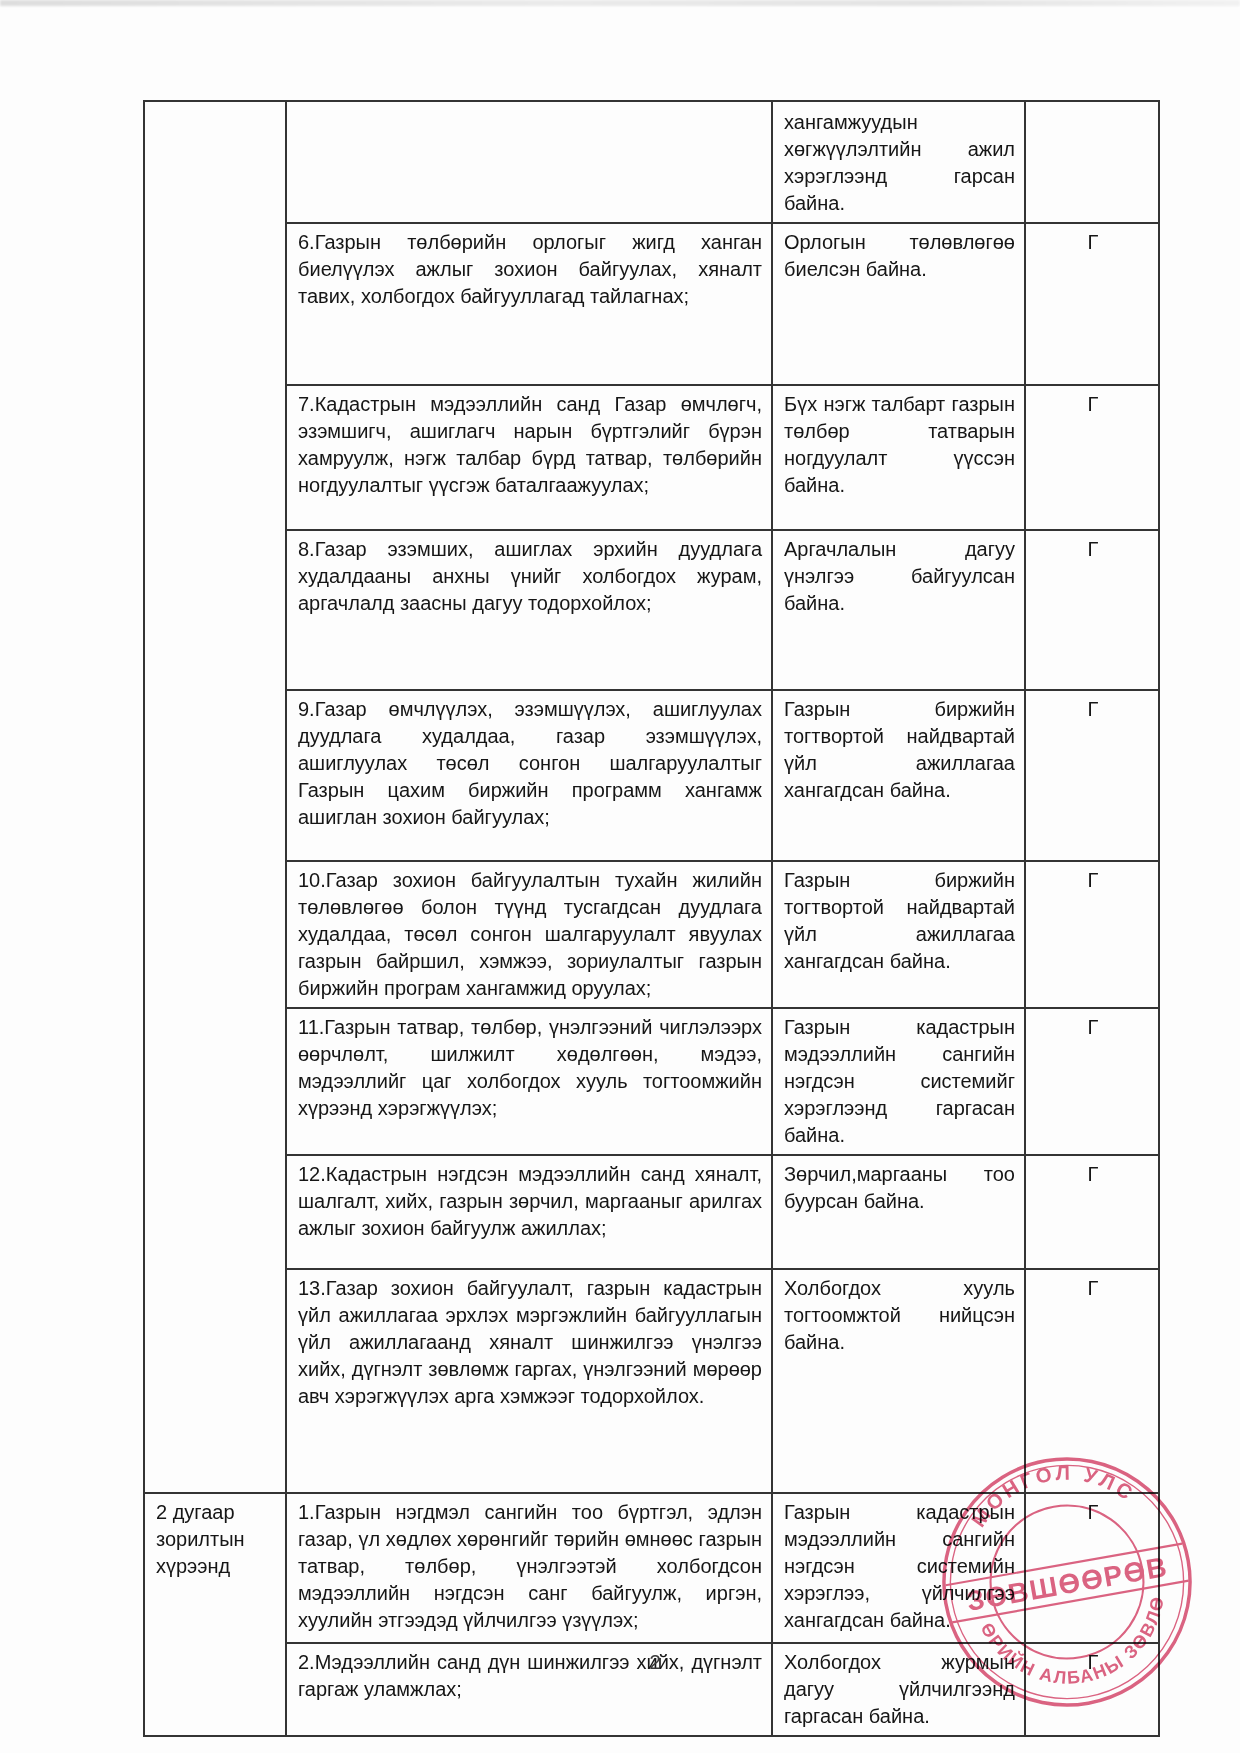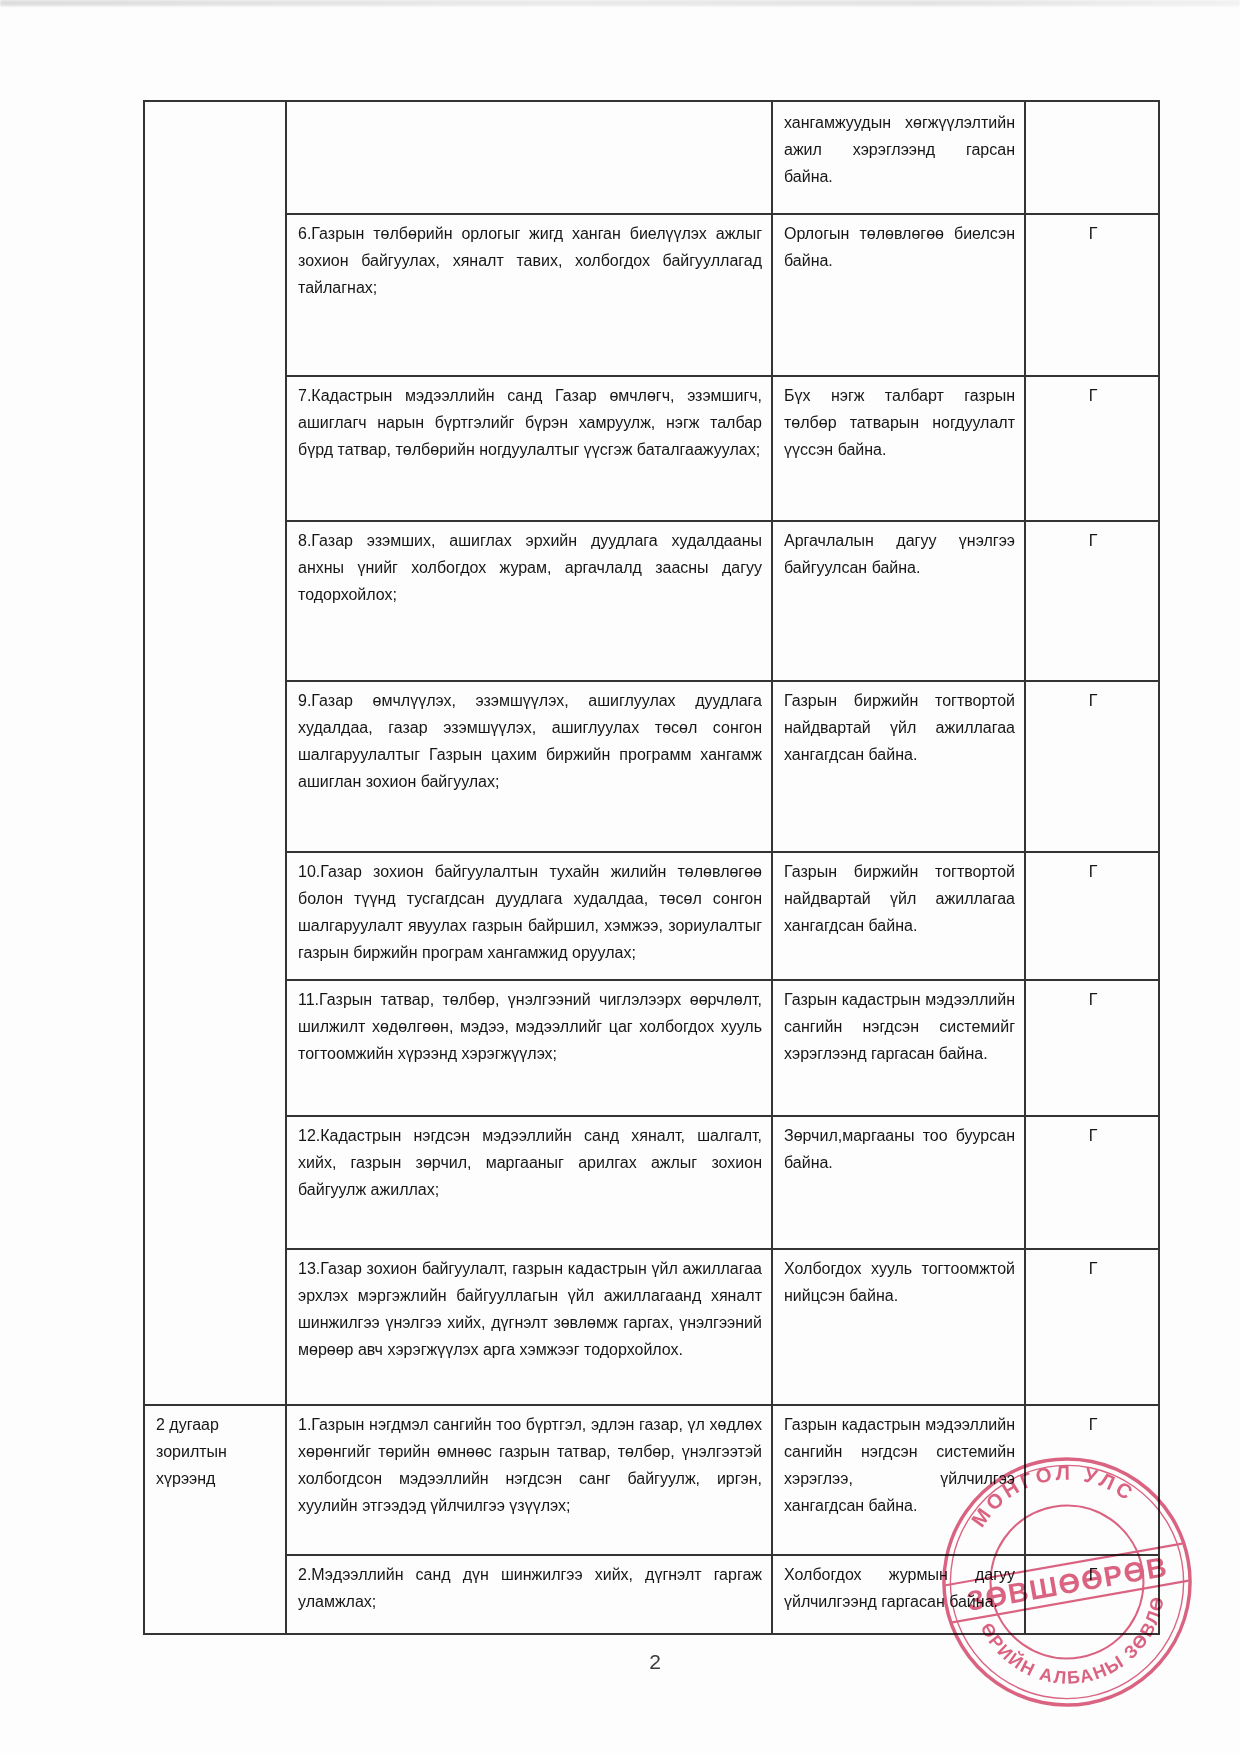--- a/index.html
+++ b/index.html
@@ -14,21 +14,21 @@
     background:linear-gradient(90deg,#c4c4c4 0%,#dcdcdc 45%,#cfcfcf 75%,#e9e9e9 100%);
     opacity:.55;filter:blur(1px);
   }
   table.doc{
     position:absolute;left:143px;top:100px;width:1015px;
     border-collapse:collapse;table-layout:fixed;
   }
   table.doc td{
     border:2px solid #343434;
     vertical-align:top;
-    font-size:16px;line-height:27px;
+    font-size:20px;line-height:27px;
     padding:5px 9px 5px 11px;
   }
   col.c1{width:142px}col.c2{width:486px}col.c3{width:253px}col.c4{width:134px}
   td.task{text-align:justify;}
   td.result{text-align:justify;padding-top:13px;}
   td.result.cont{padding-top:7px;}
   td.grade{
     text-align:center;vertical-align:middle;
     font-size:23px;padding:0;
   }
@@ -37,22 +37,22 @@
     font-size:19.5px;line-height:23px;
     padding:0 13px 8px 13px;
   }
   tr.rA{height:113px}
   tr.r6{height:162px}
   tr.r7{height:145px}
   tr.r8{height:160px}
   tr.r9{height:171px}
   tr.r10{height:128px}
   tr.r11{height:136px}
-  tr.r12{height:133px}
-  tr.r13{height:156px}
+  tr.r12{height:114px}
+  tr.r13{height:224px}
   tr.s2r1{height:150px}
   tr.s2r2{height:79px}
   .page-number{
     position:absolute;left:615px;top:1650px;width:80px;
     text-align:center;font-size:21px;color:#3a3a3a;
   }
   .stamp{
     position:absolute;left:938px;top:1453px;
     width:258px;height:258px;
     transform:rotate(-10deg);

